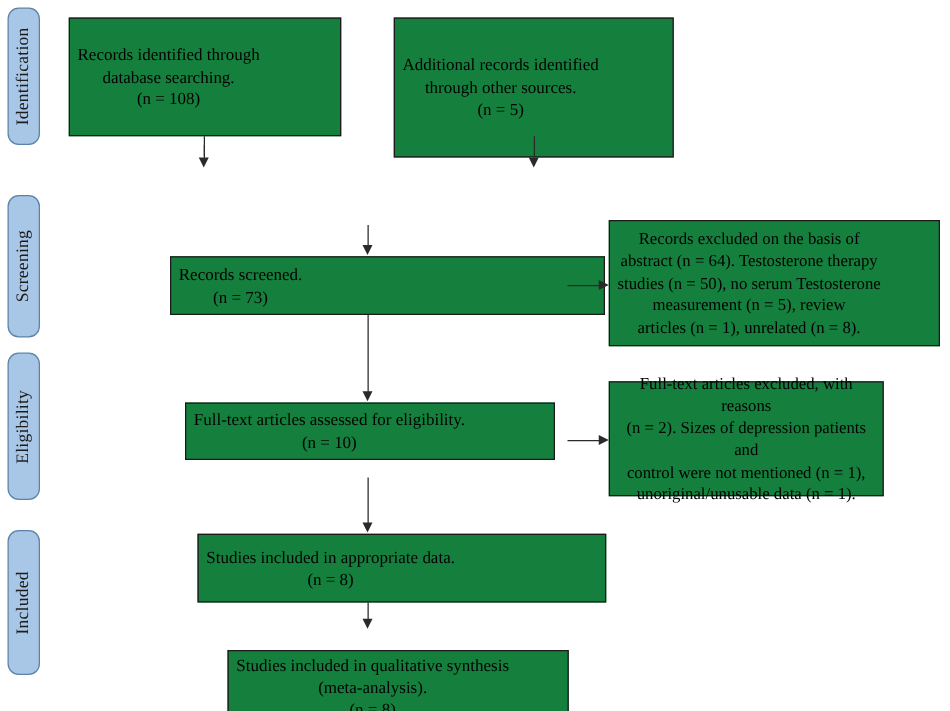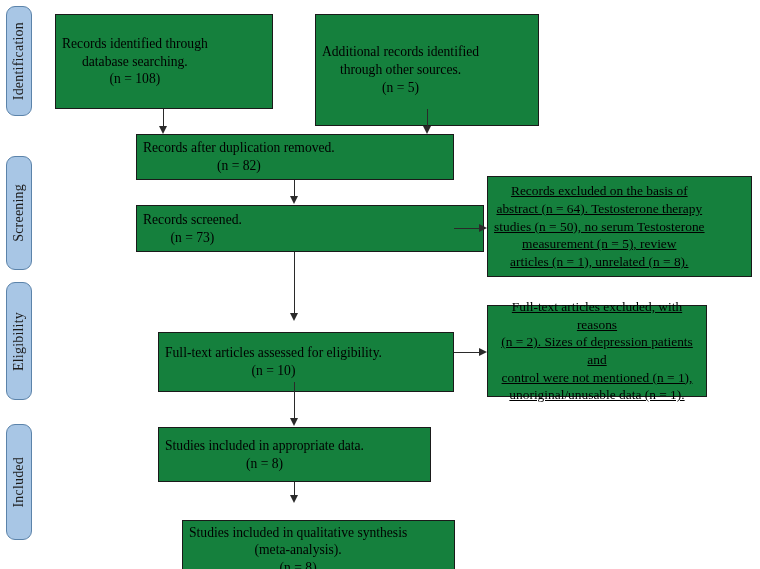--- a/index.html
+++ b/index.html
@@ -49,21 +49,21 @@
     text-align: center;
     padding: 3px 6px;
   }
   .box .box-text {
     font-family: "Liberation Serif", "DejaVu Serif", serif;
     font-size: 13.6px;
     line-height: 1.30;
     color: #000000;
     white-space: pre-line;
   }
-  .box.wide .box-text { font-size: 13.4px; line-height: 1.32; text-decoration: underline; }
+  .box.wide .box-text { font-size: 13.4px; line-height: 1.32; }
 
   
   .vline {
     position: absolute;
     width: 1.4px;
     background: #2a2a2a;
   }
   .hline {
     position: absolute;
     height: 1.4px;
@@ -117,24 +117,20 @@
 (n = 5)</span>
   </div>
 
   <div class="vline" style="left:163px; top:109px; height:16px;"></div>
   <div class="vline" style="left:163px; top:116px; height:11px;"></div>
   <div class="arrow-down" style="left:159px; top:126px;"></div>
 
   <div class="vline" style="left:427px; top:109px; height:17px;"></div>
   <div class="arrow-down" style="left:423px; top:126px;"></div>
 
-  <div class="box" style="left:136px; top:134px; width:318px; height:46px;">
-    <span class="box-text">Records after duplication removed.
-(n = 82)</span>
-  </div>
 
   <div class="vline" style="left:294px; top:180px; height:17px;"></div>
   <div class="arrow-down" style="left:290px; top:196px;"></div>
 
   <div class="box" style="left:136px; top:205px; width:348px; height:47px;">
     <span class="box-text">Records screened.
 (n = 73)</span>
   </div>
 
   <div class="hline" style="left:454px; top:228px; width:27px;"></div>
@@ -144,39 +140,39 @@
     <span class="box-text">Records excluded on the basis of
 abstract (n = 64). Testosterone therapy
 studies (n = 50), no serum Testosterone
 measurement (n = 5), review
 articles (n = 1), unrelated (n = 8).</span>
   </div>
 
   <div class="vline" style="left:294px; top:252px; height:62px;"></div>
   <div class="arrow-down" style="left:290px; top:313px;"></div>
 
-  <div class="box" style="left:158px; top:322px; width:296px; height:60px;margin-top:10px;">
+  <div class="box" style="left:148px; top:322px; width:296px; height:46px;">
     <span class="box-text">Full-text articles assessed for eligibility.
 (n = 10)</span>
   </div>
 
   <div class="hline" style="left:454px; top:352px; width:27px;"></div>
   <div class="arrow-right" style="left:479px; top:348px;"></div>
 
   <div class="box wide" style="left:487px; top:305px; width:220px; height:92px;">
     <span class="box-text">Full-text articles excluded, with reasons
 (n = 2). Sizes of depression patients and
 control were not mentioned (n = 1),
 unoriginal/unusable data (n = 1).</span>
   </div>
 
   <div class="vline" style="left:294px; top:382px; height:37px;"></div>
   <div class="arrow-down" style="left:290px; top:418px;"></div>
 
-  <div class="box" style="left:158px; top:427px; width:273px; height:55px;">
+  <div class="box" style="left:158px; top:427px; width:327px; height:55px;">
     <span class="box-text">Studies included in appropriate data.
 (n = 8)</span>
   </div>
 
   <div class="vline" style="left:294px; top:482px; height:15px;"></div>
   <div class="arrow-down" style="left:290px; top:495px;"></div>
 
   <div class="box" style="left:158px; top:520px; width:273px; height:60px;margin-left:24px;">
     <span class="box-text">Studies included in qualitative synthesis
 (meta-analysis).

